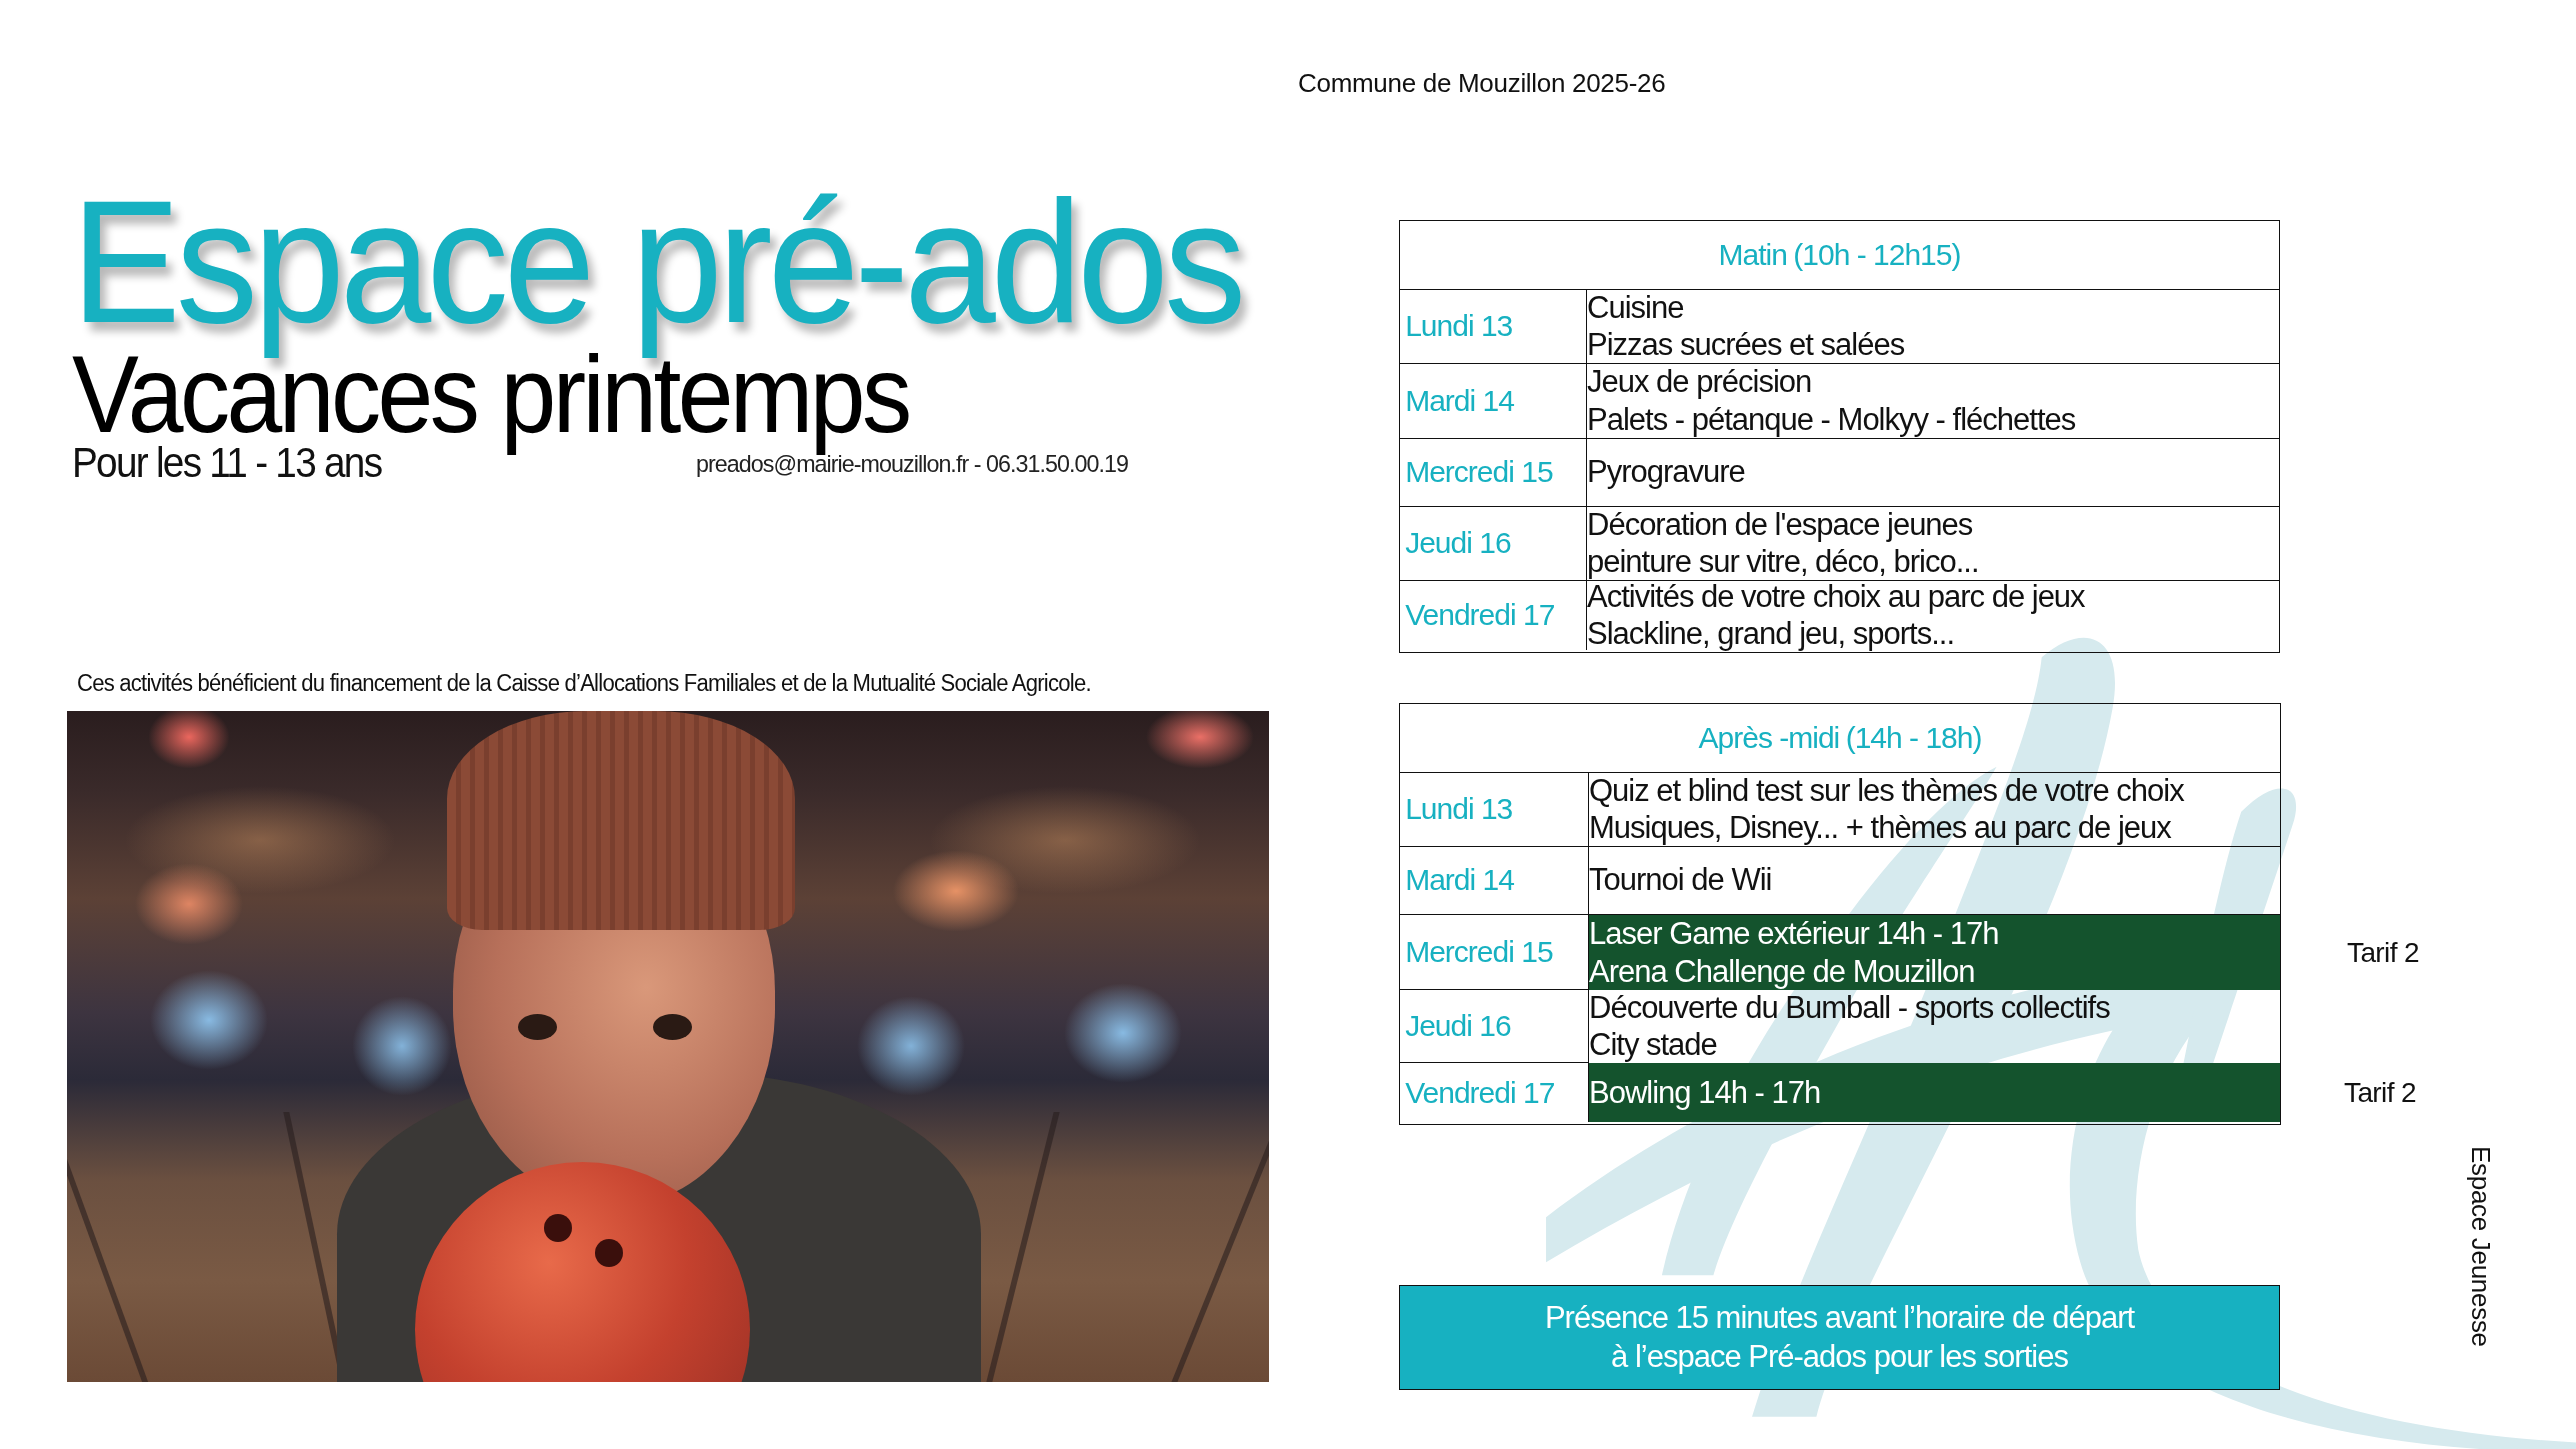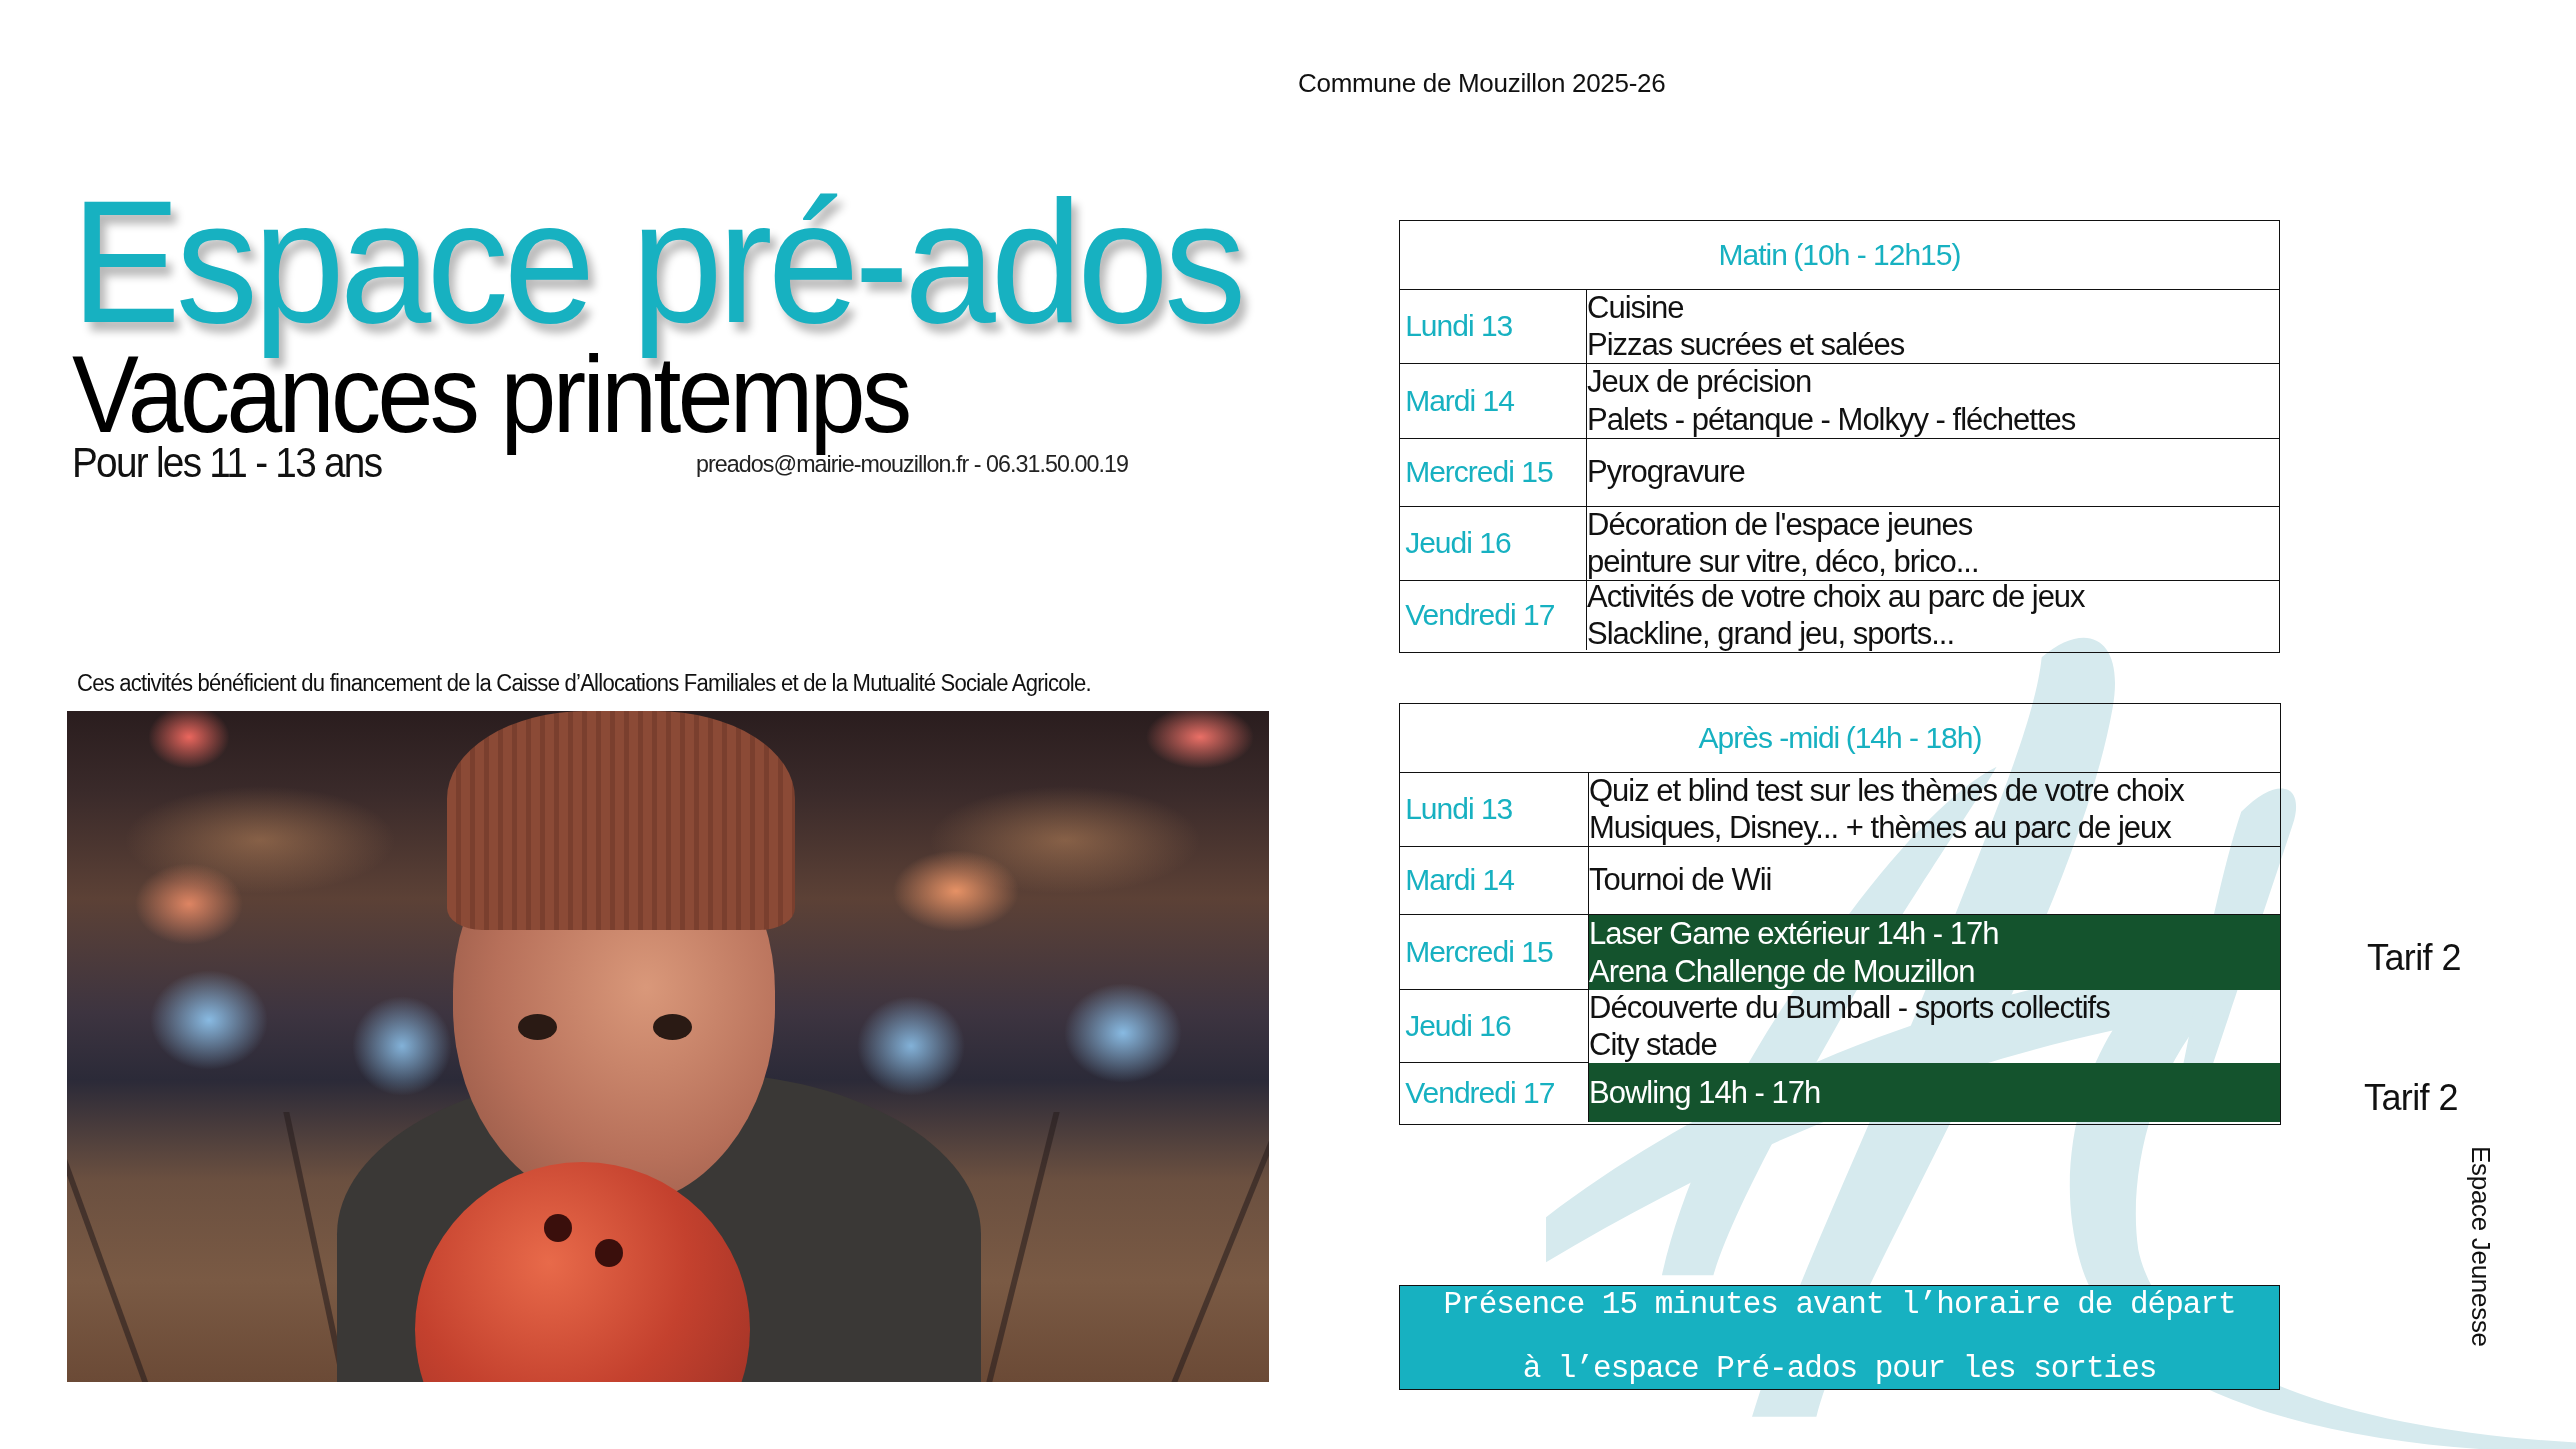--- a/index.html
+++ b/index.html
@@ -60,23 +60,23 @@
   
   .sched { position:absolute; border:1.9px solid #111; background:rgba(255,255,255,0); z-index:2; }
   .sched .hdr { position:absolute; left:0; right:0; top:0; border-bottom:1.9px solid #111; display:flex; align-items:center; justify-content:center; color:#17b1c1; font-size:30px; letter-spacing:-1px; }
   .sched .hdr b { font-weight:normal; margin-right:6.4px; }
   .sched .row { position:absolute; left:0; right:0; display:flex; border-bottom:1.9px solid #111; }
   .sched .row.last { border-bottom:none; }
   .sched .day { width:187px; border-right:1.9px solid #111; display:flex; align-items:center; padding-left:5.2px; color:#17b1c1; font-size:30px; letter-spacing:-1px; box-sizing:border-box; }
   .sched .act { flex:1; display:flex; flex-direction:column; align-items:flex-start; justify-content:center; font-size:31px; letter-spacing:-1px; line-height:1.2; text-align:center; color:#111; }
   .sched .act.hl { background:#14532d; color:#fff; }
 
-  .tarif { font-size:36px; letter-spacing:-0.6px; white-space:nowrap; z-index:2;margin-left:20px; }
-
-  .notice { left:1399px; top:1285px; width:881px; height:105px; box-sizing:border-box; background:#17b1c1; border:1.9px solid #111; color:#fff; display:flex; flex-direction:column; align-items:center; justify-content:space-between; font-size:31px; letter-spacing:-1px; line-height:1.25; z-index:2;font-family:Liberation Mono, monospace; }
+  .tarif { font-size:28px; letter-spacing:-0.6px; white-space:nowrap; z-index:2; }
+
+  .notice { left:1399px; top:1285px; width:881px; height:105px; box-sizing:border-box; background:#17b1c1; border:1.9px solid #111; color:#fff; display:flex; flex-direction:column; align-items:center; justify-content:center; font-size:31px; letter-spacing:-1px; line-height:1.25; z-index:2; }
 
   .side-label { left:2470px; top:1146px; font-size:26px; letter-spacing:-0.3px; white-space:nowrap; transform-origin:left top; transform:rotate(90deg) translateY(-26px); z-index:2; }
 </style>
 </head>
 <body>
 
 <svg class="watermark" viewBox="0 0 1600 1350" xmlns="http://www.w3.org/2000/svg">
   <path d="M 770 120 C 840 60, 900 90, 880 200 C 840 420, 700 700, 560 980 C 500 1100, 440 1220, 420 1300 L 320 1300 C 380 1100, 520 820, 620 560 C 690 380, 760 220, 770 120 Z" fill="#d6eaee"></path>
   <path d="M 180 1080 C 220 900, 330 700, 470 520 C 560 400, 640 320, 700 290 C 660 360, 560 500, 470 660 C 380 820, 290 980, 260 1080 Z" fill="#d6eaee"></path>
   <path d="M 0 990 C 300 760, 700 620, 1060 580 C 1120 575, 1130 600, 1090 620 C 960 700, 900 900, 920 1040 C 960 1230, 1250 1320, 1600 1340 L 1600 1350 L 1450 1350 C 1150 1330, 880 1240, 830 1060 C 790 920, 830 780, 880 700 C 600 760, 300 880, 0 1060 Z" fill="#d6eaee"></path>

